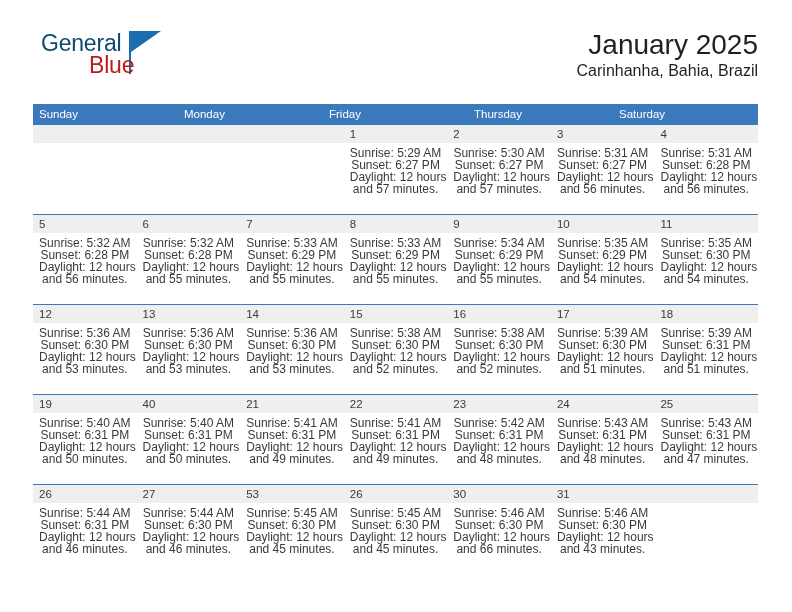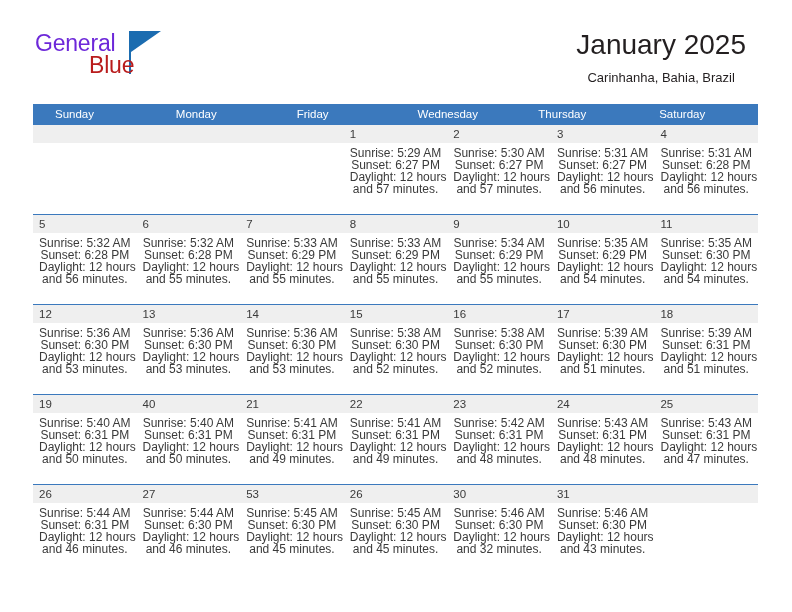--- a/index.html
+++ b/index.html
@@ -30,24 +30,24 @@
   }
   .brand {
     position: absolute;
     left: 0;
     top: 0;
     width: 170px;
     height: 62px;
   }
   .brand-general {
     position: absolute;
-    left: 2px;
+    left: 8px;
     top: 2px;
     font-size: 23px;
-    color: #6d28d9;
+    color: #0c4a6e;
     letter-spacing: -0.2px;
     line-height: 26px;
   }
   .brand-blue {
     position: absolute;
     left: 56px;
     top: 24px;
     font-size: 23px;
     color: #b91c1c;
     letter-spacing: -0.2px;
@@ -66,33 +66,32 @@
     position: absolute;
     left: 96px;
     top: 3px;
     width: 2px;
     height: 43px;
     background: #1b6cb0;
   }
 
   .title-block {
     position: absolute;
-    right: 12px;
+    right: 0;
     top: 0;
-    text-align: center;
+    text-align: right;
   }
   .cal-title {
     font-size: 28px;
     color: #231f20;
     line-height: 34px;
     white-space: nowrap;
   }
   .cal-subtitle {
-    margin-top: 7px;
-    font-size: 13px;
+    font-size: 16px;
     color: #231f20;
     line-height: 17px;
     white-space: nowrap;
   }
 
   
   .calendar {
     position: absolute;
     left: 33px;
     top: 104px;
@@ -101,21 +100,21 @@
   .dow-row {
     display: flex;
     background: #3b79bd;
     height: 21px;
   }
   .dow-cell {
     flex: 1 1 0;
     color: #ffffff;
     font-size: 11.5px;
     line-height: 21px;
-    padding-left: 22px;
+    padding-left: 6px;
     box-sizing: border-box;
     white-space: nowrap;
     overflow: hidden;
   }
   .week-row {
     display: flex;
     border-top: 1.5px solid #3b79bd;
     height: 89px;
   }
   .week-row.first {
@@ -167,21 +166,20 @@
       <div class="cal-subtitle">Carinhanha, Bahia, Brazil</div>
     </div>
 
   </div>
 
   <div class="calendar">
     <div class="dow-row">
       <div class="dow-cell">Sunday</div>
       <div class="dow-cell">Monday</div>
       <div class="dow-cell">Friday</div>
-      <div class="dow-cell">Wednesday</div>
       <div class="dow-cell">Thursday</div>
       <div class="dow-cell">Saturday</div>
     </div>
 
     <div id="weeks-container">
         <div class="week-row first">
           <div class="day-cell empty">
             <div class="day-num-band"></div>
           </div>
           <div class="day-cell empty">
@@ -458,21 +456,21 @@
               <div>Daylight: 12 hours</div>
               <div>and 45 minutes.</div>
             </div>
           </div>
           <div class="day-cell">
             <div class="day-num-band">30</div>
             <div class="day-body">
               <div>Sunrise: 5:46 AM</div>
               <div>Sunset: 6:30 PM</div>
               <div>Daylight: 12 hours</div>
-              <div>and 32 minutes.</div>
+              <div>and 66 minutes.</div>
             </div>
           </div>
           <div class="day-cell">
             <div class="day-num-band">31</div>
             <div class="day-body">
               <div>Sunrise: 5:46 AM</div>
               <div>Sunset: 6:30 PM</div>
               <div>Daylight: 12 hours</div>
               <div>and 43 minutes.</div>
             </div>

